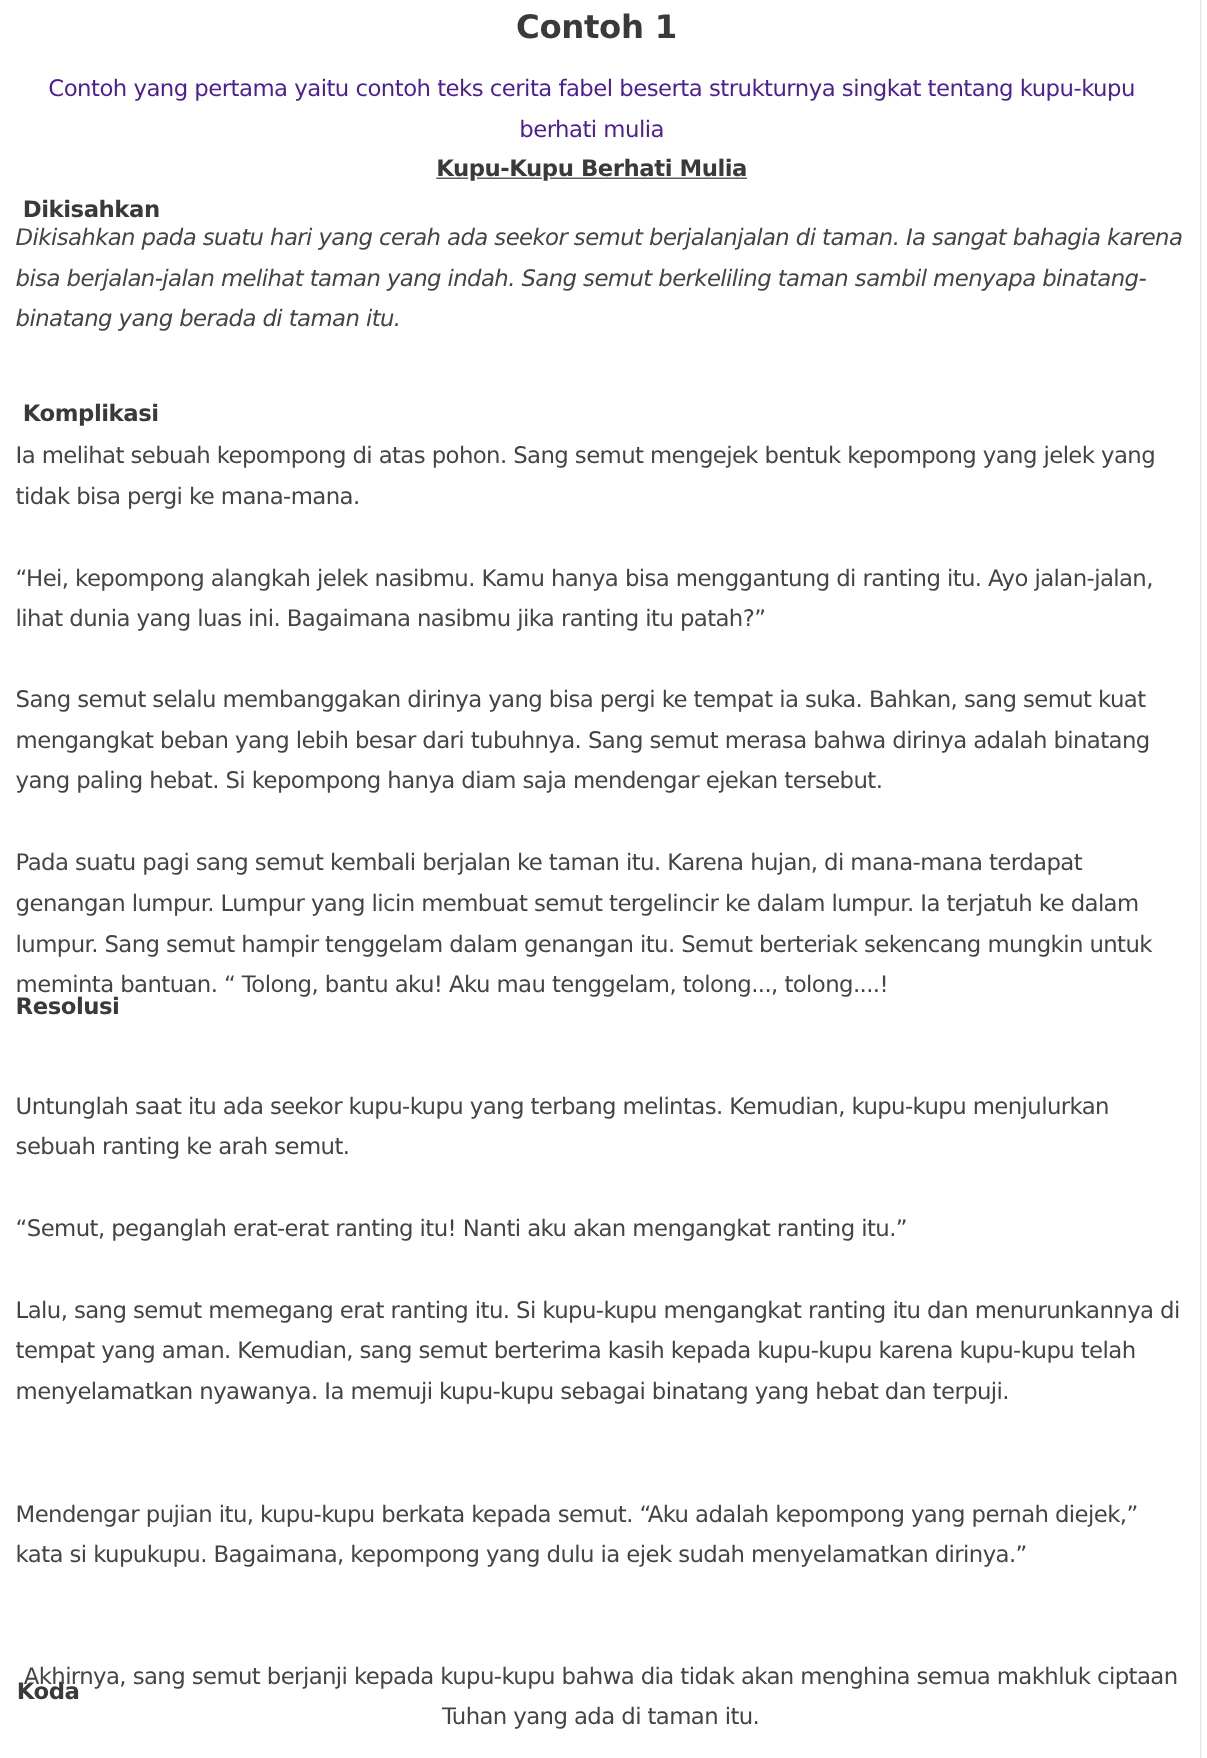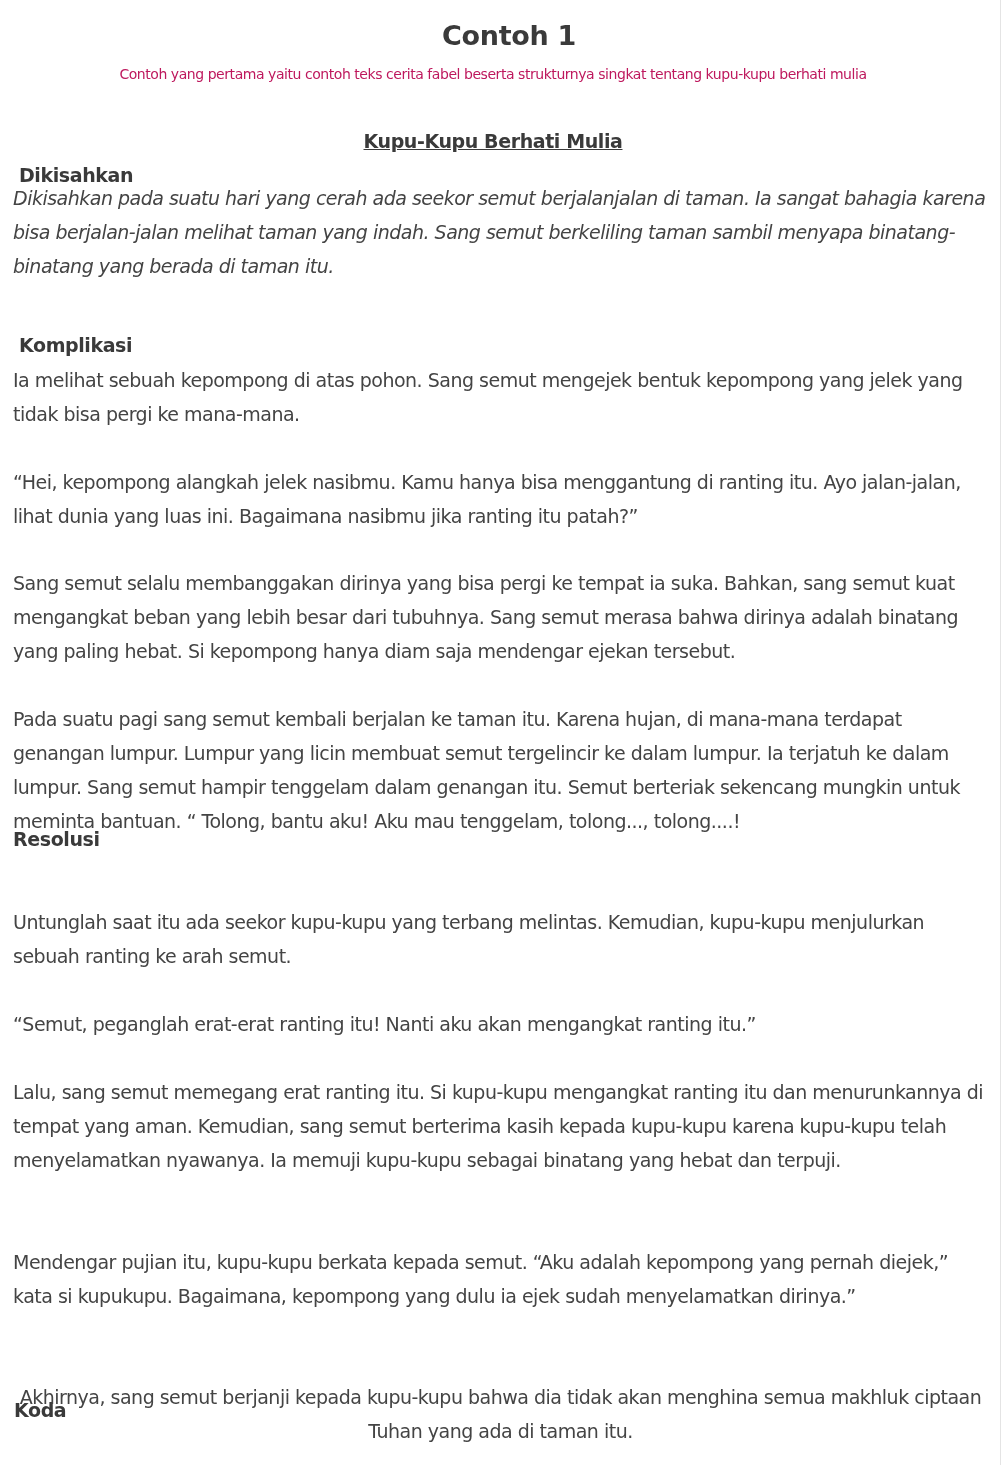--- a/index.html
+++ b/index.html
@@ -40,23 +40,23 @@
       color: #3a3a3a;
       line-height: 36px;
       letter-spacing: -0.3px;
     }
     .intro {
       position: absolute;
       left: 14px;
       width: 958px;
       top: 57px;
       text-align: center;
-      font-size: 14px;
+      font-size: 19px;
       line-height: 34px;
-      color: #be185d;
+      color: #4c1d95;
       letter-spacing: -0.45px;
     }
     .subtitle {
       position: absolute;
       left: 0;
       width: 986px;
       top: 126px;
       text-align: center;
       font-size: 19px;
       font-weight: bold;
@@ -82,21 +82,21 @@
       letter-spacing: -0.5px;
       margin: 0;
     }
   </style>
 </head>
 <body>
 
 <div class="right-rule"></div>
 
 <div class="article">
-  <h1 class="title" style="margin:16px;">Contoh 1</h1>
+  <h1 class="title" style="margin:4px;">Contoh 1</h1>
   <p class="intro" style="margin:0;">Contoh yang pertama yaitu contoh teks cerita fabel beserta strukturnya singkat tentang kupu-kupu berhati mulia</p>
   <h2 class="subtitle" style="margin:0;text-decoration:underline;">Kupu-Kupu Berhati Mulia</h2>
 
   <div class="section-head" style="left:19px; top:160px;">Dikisahkan</div>
   <p class="para" style="top:181px;font-style:italic;">Dikisahkan pada suatu hari yang cerah ada seekor semut berjalanjalan di taman. Ia sangat bahagia karena bisa berjalan-jalan melihat taman yang indah. Sang semut berkeliling taman sambil menyapa binatang-binatang yang berada di taman itu.</p>
 
   <div class="section-head" style="left:19px; top:330px;">Komplikasi</div>
   <p class="para" style="top:363px;">Ia melihat sebuah kepompong di atas pohon. Sang semut mengejek bentuk kepompong yang jelek yang tidak bisa pergi ke mana-mana.</p>
   <p class="para" style="top:465px;">“Hei, kepompong alangkah jelek nasibmu. Kamu hanya bisa menggantung di ranting itu. Ayo jalan-jalan, lihat dunia yang luas ini. Bagaimana nasibmu jika ranting itu patah?”</p>
   <p class="para" style="top:566px;">Sang semut selalu membanggakan dirinya yang bisa pergi ke tempat ia suka. Bahkan, sang semut kuat mengangkat beban yang lebih besar dari tubuhnya. Sang semut merasa bahwa dirinya adalah binatang yang paling hebat. Si kepompong hanya diam saja mendengar ejekan tersebut.</p>

